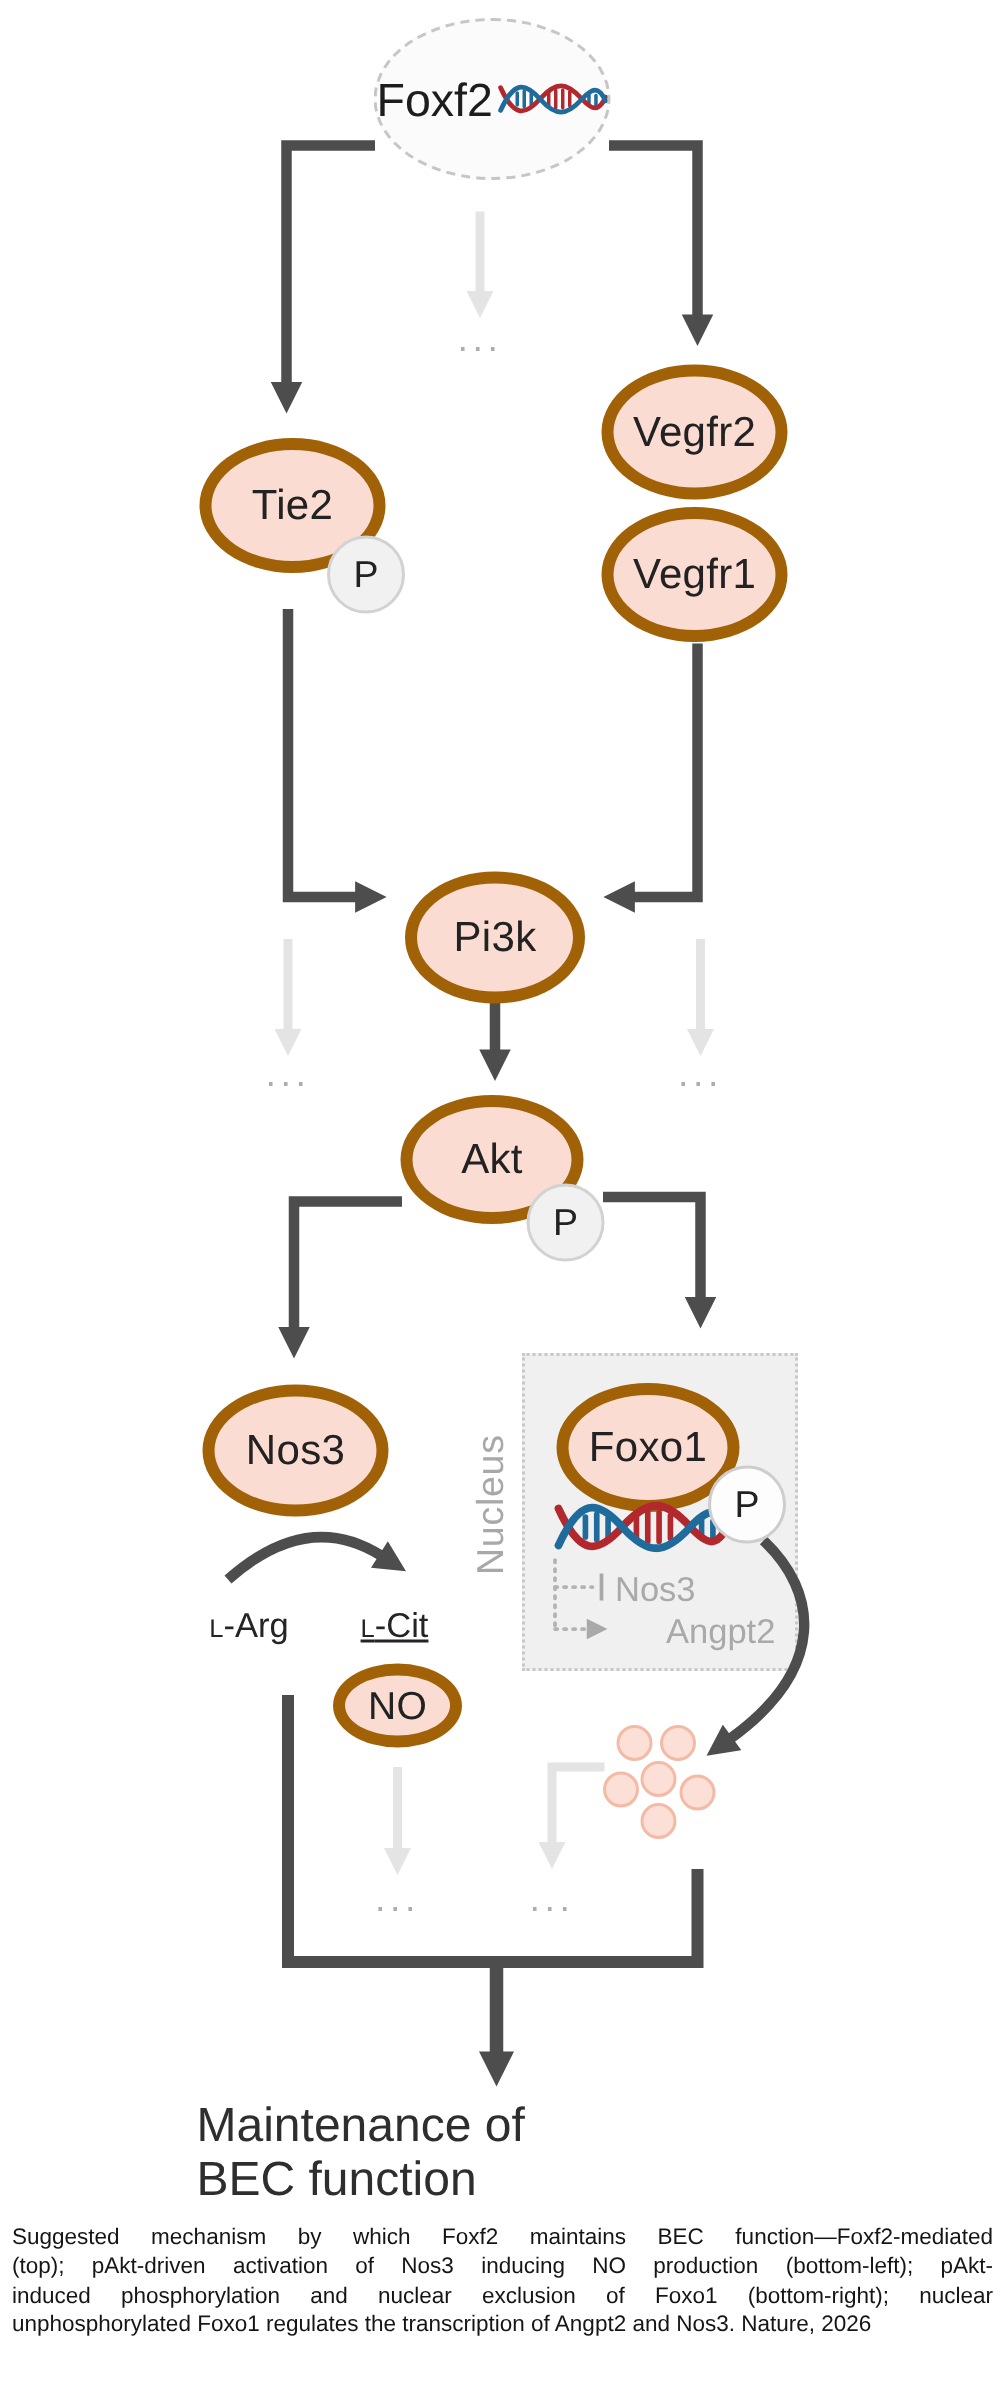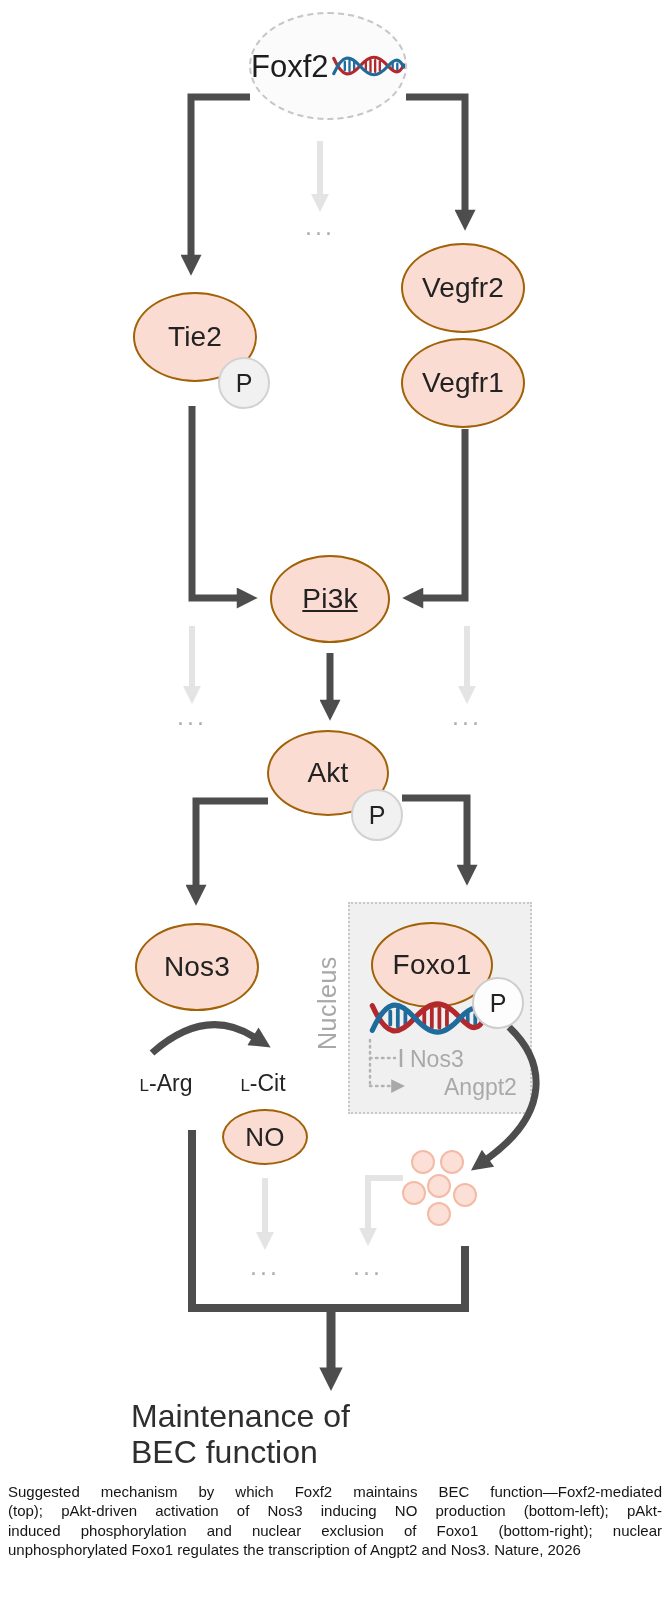--- a/index.html
+++ b/index.html
@@ -5,21 +5,21 @@
   html,body{margin:0;padding:0;background:#fff;}
   .stage{
     position:relative;width:670px;height:1600px;background:#ffffff;
     font-family:"Liberation Sans",sans-serif;overflow:hidden;
   }
   .abs{position:absolute;}
   svg{display:block;}
   
   .node{
     position:absolute;display:flex;align-items:center;justify-content:center;
-    background:#fbdcd3;border:2px solid #a16207;border-radius:50%;
+    background:#fbdcd3;border:8px solid #a16207;border-radius:50%;
     color:#222;box-sizing:border-box;
   }
   .node .lbl{font-size:28px;line-height:1;letter-spacing:.2px;}
   
   .foxf2{
     position:absolute;display:flex;flex-direction:row;align-items:center;justify-content:center;
     background:#fbfbfb;border:2px dashed #c6c6c6;border-radius:50%;box-sizing:border-box;gap:3px;
   }
   .foxf2 .lbl{font-size:31px;color:#1d1d1d;line-height:1;}
   
@@ -127,21 +127,21 @@
   </div>
   <div class="pbadge" style="left:218px;top:357px;width:52px;height:52px;">P</div>
 
   <div class="node" style="left:401px;top:243px;width:124px;height:90px;">
     <div class="lbl">Vegfr2</div>
   </div>
   <div class="node" style="left:401px;top:338px;width:124px;height:90px;">
     <div class="lbl">Vegfr1</div>
   </div>
 
-  <div class="node" style="left:270px;top:555px;width:120px;height:88px;text-decoration:underline;">
+  <div class="node" style="left:270px;top:581px;width:120px;height:88px;">
     <div class="lbl">Pi3k</div>
   </div>
 
   <div class="node" style="left:267px;top:730px;width:122px;height:86px;">
     <div class="lbl">Akt</div>
   </div>
   <div class="pbadge" style="left:351px;top:789px;width:52px;height:52px;">P</div>
 
   <div class="node" style="left:135px;top:923px;width:124px;height:88px;">
     <div class="lbl">Nos3</div>
@@ -157,21 +157,21 @@
       <path d="M 104 12 L 104 25 M 112 14 L 112 26" stroke="#1f6b9c" stroke-width="4"></path>
       <path d="M 3 5 C 18 38 30 38 48 18 C 66 -2 78 -2 96 18 C 108 31 115 33 123 16" stroke="#b2282d" stroke-width="5.5"></path>
       <path d="M 3 31 C 18 -2 30 -2 48 18 C 66 38 78 38 96 18 C 108 5 115 3 123 20" stroke="#1f6b9c" stroke-width="5.5"></path>
     </g>
   </svg>
   <div class="pbadge white" style="left:472px;top:977px;width:52px;height:52px;">P</div>
   <div class="graytarget" style="left:410px;top:1048px;">Nos3</div>
   <div class="graytarget" style="left:412px;top:1076px;margin-left:32px;">Angpt2</div>
 
   <div class="substrate" style="left:124px;top:1072px;">L-Arg</div>
-  <div class="substrate" style="left:221px;top:1072px;">L-Cit</div>
+  <div class="substrate" style="left:221px;top:1072px;text-decoration:underline;">L-Cit</div>
   <div class="node" style="left:222px;top:1109px;width:86px;height:56px;">
     <div class="lbl" style="font-size:26px;">NO</div>
   </div>
 
   <div class="dots" style="left:298px;top:214px;">...</div>
   <div class="dots" style="left:170px;top:704px;">...</div>
   <div class="dots" style="left:445px;top:704px;">...</div>
   <div class="dots" style="left:243px;top:1254px;">...</div>
   <div class="dots" style="left:346px;top:1254px;">...</div>
 

